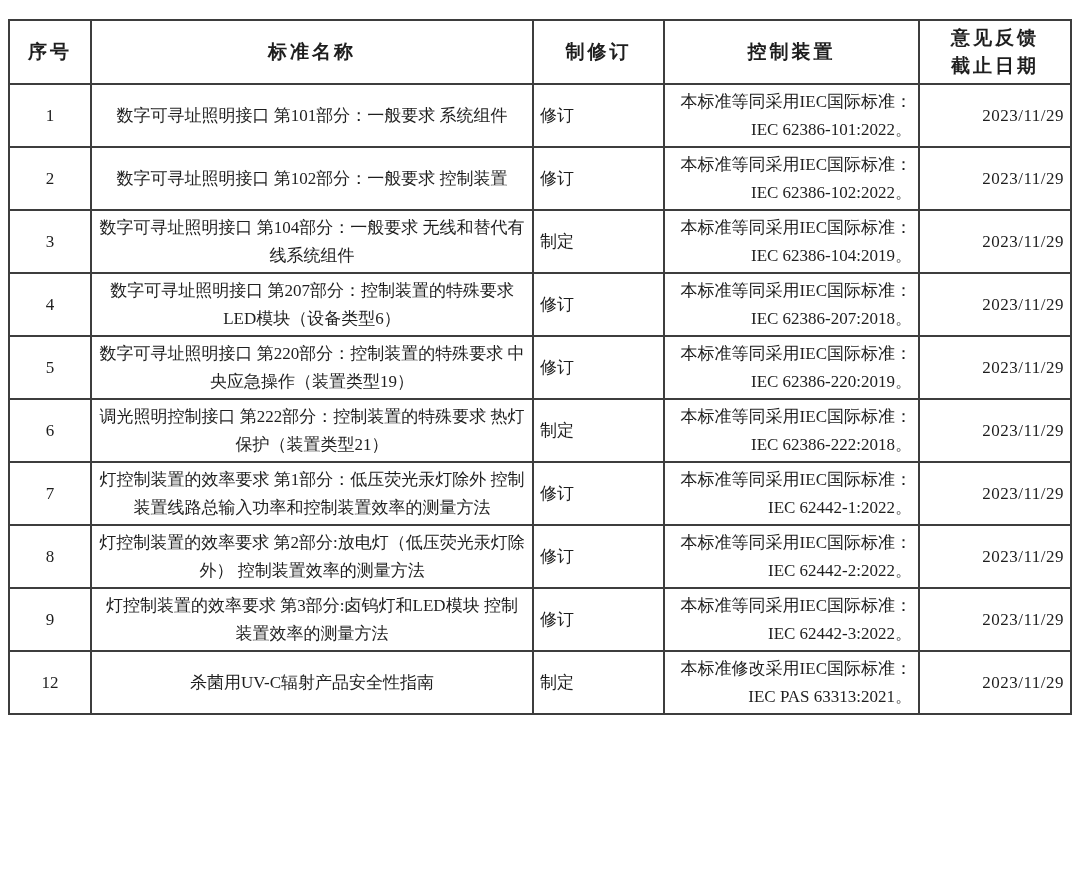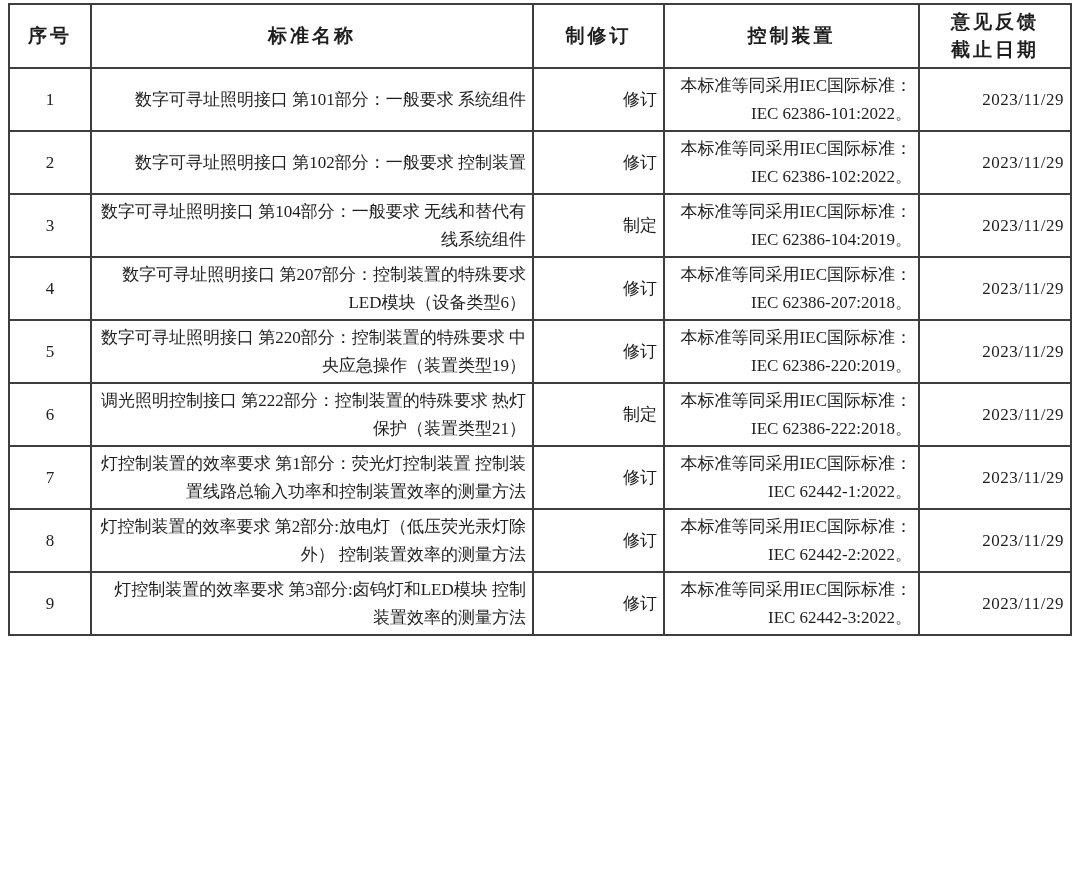--- a/index.html
+++ b/index.html
@@ -6,21 +6,21 @@
     margin: 0;
     padding: 0;
     background: #ffffff;
     width: 1080px;
     height: 883px;
     overflow: hidden;
     font-family: "Liberation Serif", "DejaVu Serif", serif;
     color: #1e1e1e;
   }
   .doc-wrap {
-    padding: 3px 8px;
+    padding: 19px 8px;
   }
   table.standards {
     border-collapse: collapse;
     table-layout: fixed;
     width: 1062px;
   }
   table.standards th,
   table.standards td {
     border: 2px solid #3d3d3d;
     vertical-align: middle;
@@ -48,26 +48,26 @@
     height: 63px;
     font-size: 17px;
     line-height: 1.6;
     padding: 2px 6px;
   }
   td.cell-no {
     text-align: center;
     font-size: 17px;
   }
   td.cell-name {
-    text-align: right;
+    text-align: center;
     padding-left: 10px;
     padding-right: 6px;
   }
   td.cell-type {
-    text-align: right;
+    text-align: left;
   }
   td.cell-adopt {
     text-align: right;
     padding-left: 8px;
     padding-right: 4px;
     white-space: pre-line;
     line-height: 1.55;
   }
   td.cell-date {
     text-align: right;
@@ -146,21 +146,21 @@
     <td class="cell-no">6</td>
     <td class="cell-name">调光照明控制接口 第222部分：控制装置的特殊要求 热灯保护（装置类型21）</td>
     <td class="cell-type">制定</td>
     <td class="cell-adopt">本标准等同采用IEC国际标准：
 IEC 62386-222:2018。</td>
     <td class="cell-date">2023/11/29</td>
   </tr>
 
   <tr>
     <td class="cell-no">7</td>
-    <td class="cell-name">灯控制装置的效率要求 第1部分：荧光灯控制装置 控制装置线路总输入功率和控制装置效率的测量方法</td>
+    <td class="cell-name">灯控制装置的效率要求 第1部分：低压荧光汞灯除外 控制装置线路总输入功率和控制装置效率的测量方法</td>
     <td class="cell-type">修订</td>
     <td class="cell-adopt">本标准等同采用IEC国际标准：
 IEC 62442-1:2022。</td>
     <td class="cell-date">2023/11/29</td>
   </tr>
 
   <tr>
     <td class="cell-no">8</td>
     <td class="cell-name">灯控制装置的效率要求 第2部分:放电灯（低压荧光汞灯除外） 控制装置效率的测量方法</td>
     <td class="cell-type">修订</td>
@@ -173,15 +173,23 @@
     <td class="cell-no">9</td>
     <td class="cell-name">灯控制装置的效率要求 第3部分:卤钨灯和LED模块 控制装置效率的测量方法</td>
     <td class="cell-type">修订</td>
     <td class="cell-adopt">本标准等同采用IEC国际标准：
 IEC 62442-3:2022。</td>
     <td class="cell-date">2023/11/29</td>
   </tr>
 
 
 
+  <tr>
+    <td class="cell-no">12</td>
+    <td class="cell-name">杀菌用UV-C辐射产品安全性指南</td>
+    <td class="cell-type">制定</td>
+    <td class="cell-adopt">本标准修改采用IEC国际标准：
+IEC PAS 63313:2021。</td>
+    <td class="cell-date">2023/11/29</td>
+  </tr>
 </tbody>
   </table>
 </div>
 
 </body></html>

